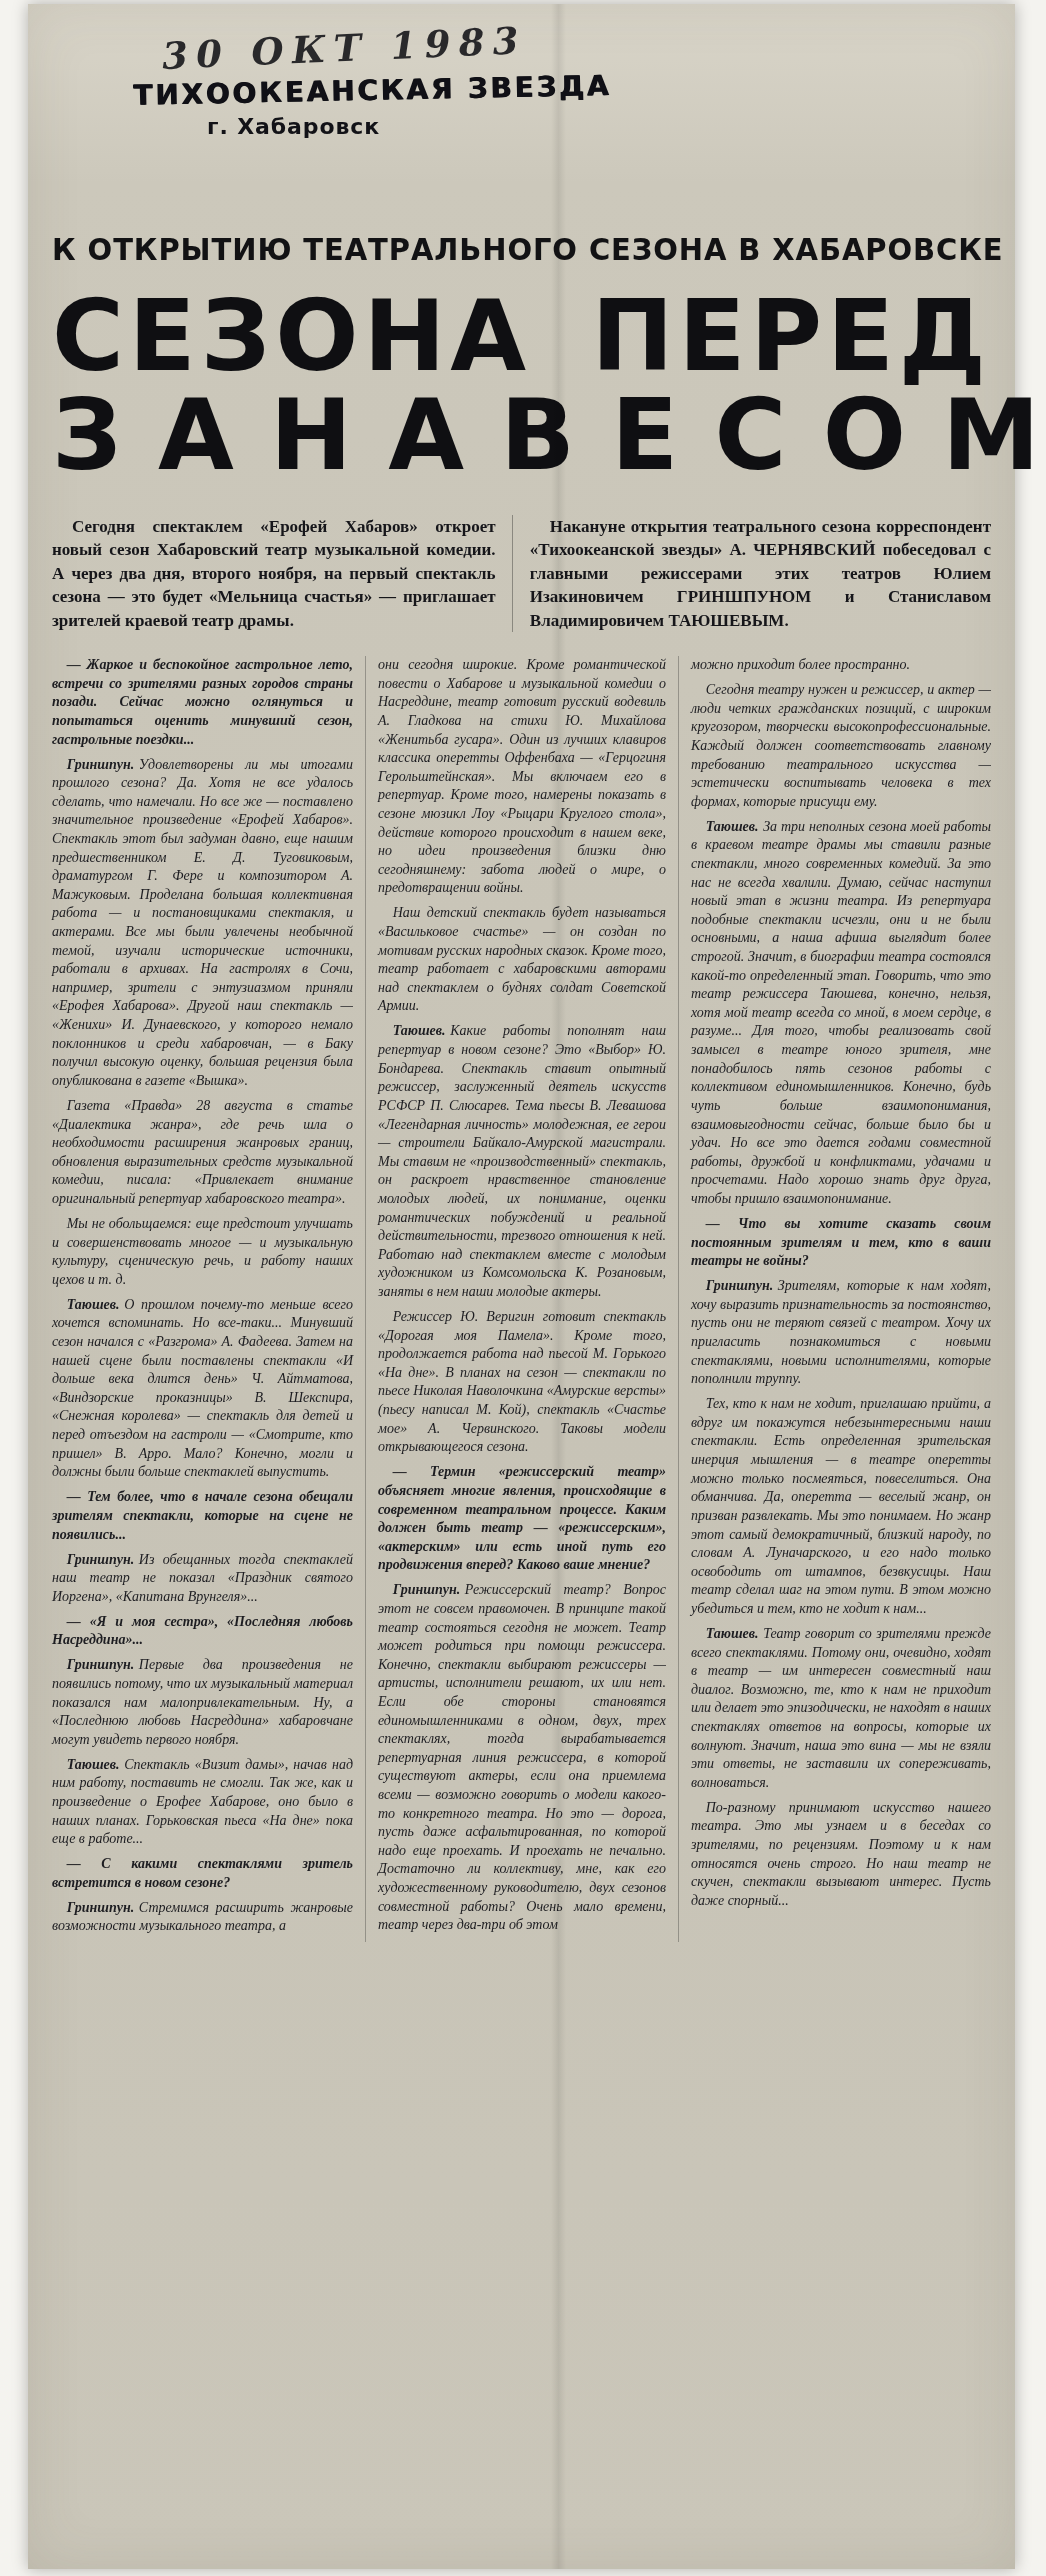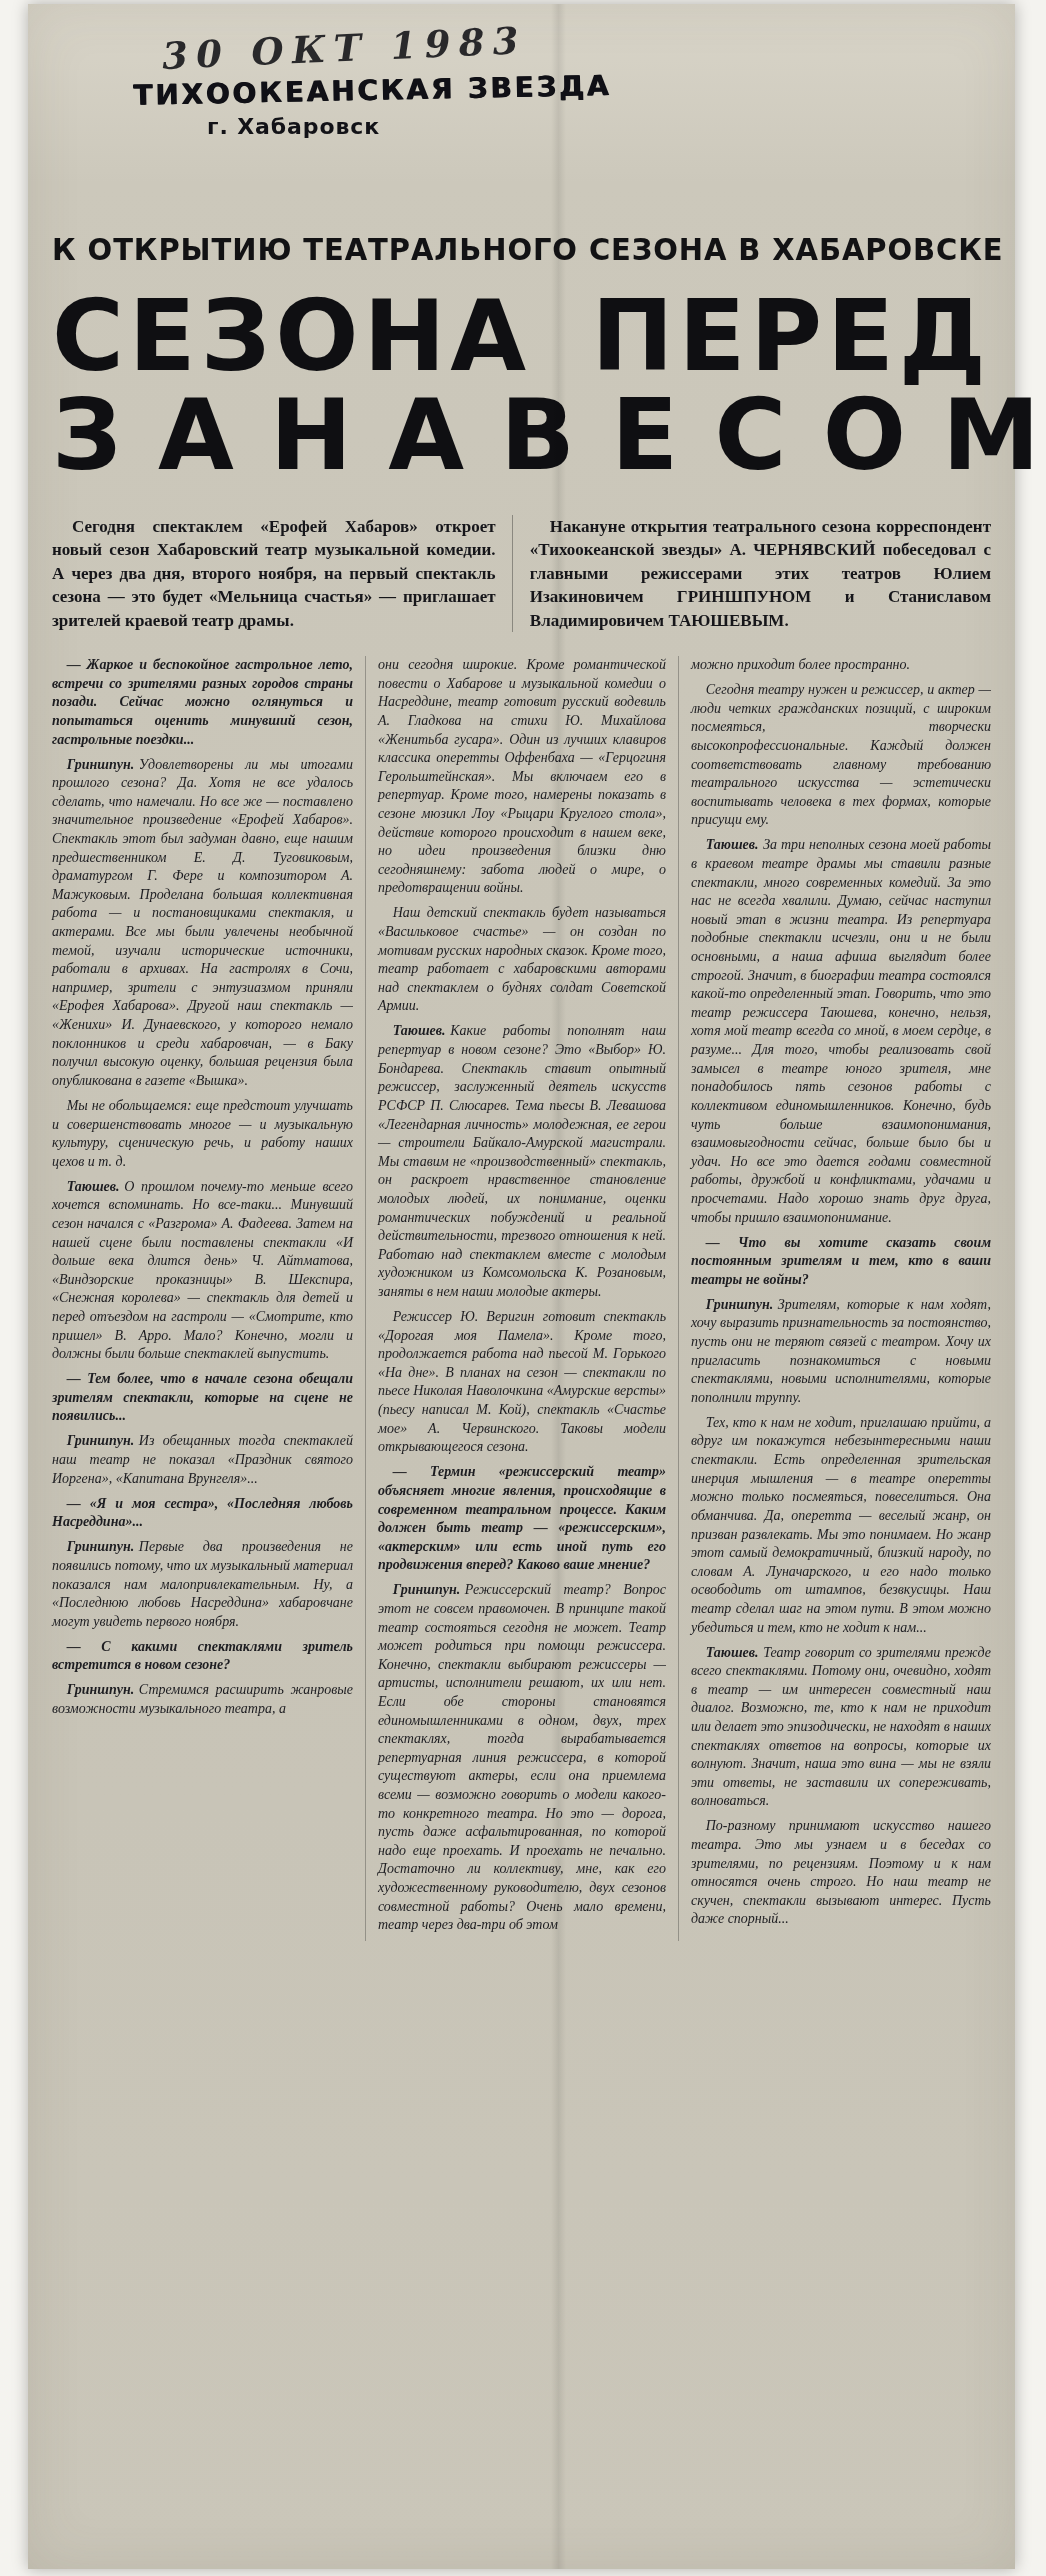--- a/index.html
+++ b/index.html
@@ -96,42 +96,44 @@
   <div class="lead">
     <p>Сегодня спектаклем «Ерофей Хабаров» откроет новый сезон Хабаровский театр музыкальной комедии. А через два дня, второго ноября, на первый спектакль сезона — это будет «Мельница счастья» — приглашает зрителей краевой театр драмы.</p>
     <p>Накануне открытия театрального сезона корреспондент «Тихоокеанской звезды» А. ЧЕРНЯВСКИЙ побеседовал с главными режиссерами этих театров Юлием Изакиновичем ГРИНШПУНОМ и Станиславом Владимировичем ТАЮШЕВЫМ.</p>
   </div>
 
   <div class="body">
 
     <div class="col">
       <p class="q">— Жаркое и беспокойное гастрольное лето, встречи со зрителями разных городов страны позади. Сейчас можно оглянуться и попытаться оценить минувший сезон, гастрольные поездки...</p>
       <p><b class="spk">Гриншпун.</b><span>Удовлетворены ли мы итогами прошлого сезона? Да. Хотя не все удалось сделать, что намечали. Но все же — поставлено значительное произведение «Ерофей Хабаров». Спектакль этот был задуман давно, еще нашим предшественником Е. Д. Туговиковым, драматургом Г. Фере и композитором А. Мажуковым. Проделана большая коллективная работа — и постановщиками спектакля, и актерами. Все мы были увлечены необычной темой, изучали исторические источники, работали в архивах. На гастролях в Сочи, например, зрители с энтузиазмом приняли «Ерофея Хабарова». Другой наш спектакль — «Женихи» И. Дунаевского, у которого немало поклонников и среди хабаровчан, — в Баку получил высокую оценку, большая рецензия была опубликована в газете «Вышка».</span></p>
+      <p>Газета «Правда» 28 августа в статье «Диалектика жанра», где речь шла о необходимости расширения жанровых границ, обновления выразительных средств музыкальной комедии, писала: «Привлекает внимание оригинальный репертуар хабаровского театра».</p>
       <p>Мы не обольщаемся: еще предстоит улучшать и совершенствовать многое — и музыкальную культуру, сценическую речь, и работу наших цехов и т. д.</p>
       <p><b class="spk">Таюшев.</b><span>О прошлом почему-то меньше всего хочется вспоминать. Но все-таки... Минувший сезон начался с «Разгрома» А. Фадеева. Затем на нашей сцене были поставлены спектакли «И дольше века длится день» Ч. Айтматова, «Виндзорские проказницы» В. Шекспира, «Снежная королева» — спектакль для детей и перед отъездом на гастроли — «Смотрите, кто пришел» В. Арро. Мало? Конечно, могли и должны были больше спектаклей выпустить.</span></p>
       <p class="q">— Тем более, что в начале сезона обещали зрителям спектакли, которые на сцене не появились...</p>
       <p><b class="spk">Гриншпун.</b><span>Из обещанных тогда спектаклей наш театр не показал «Праздник святого Иоргена», «Капитана Врунгеля»...</span></p>
       <p class="q">— «Я и моя сестра», «Последняя любовь Насреддина»...</p>
       <p><b class="spk">Гриншпун.</b><span>Первые два произведения не появились потому, что их музыкальный материал показался нам малопривлекательным. Ну, а «Последнюю любовь Насреддина» хабаровчане могут увидеть первого ноября.</span></p>
+      <p><b class="spk">Таюшев.</b><span>Спектакль «Визит дамы», начав над ним работу, поставить не смогли. Так же, как и произведение о Ерофее Хабарове, оно было в наших планах. Горьковская пьеса «На дне» пока еще в работе...</span></p>
       <p class="q">— С какими спектаклями зритель встретится в новом сезоне?</p>
       <p><b class="spk">Гриншпун.</b><span>Стремимся расширить жанровые возможности музыкального театра, а</span></p>
     </div>
 
     <div class="col">
       <p style="text-indent:0;">они сегодня широкие. Кроме романтической повести о Хабарове и музыкальной комедии о Насреддине, театр готовит русский водевиль А. Гладкова на стихи Ю. Михайлова «Женитьба гусара». Один из лучших клавиров классика оперетты Оффенбаха — «Герцогиня Герольштейнская». Мы включаем его в репертуар. Кроме того, намерены показать в сезоне мюзикл Лоу «Рыцари Круглого стола», действие которого происходит в нашем веке, но идеи произведения близки дню сегодняшнему: забота людей о мире, о предотвращении войны.</p>
       <p>Наш детский спектакль будет называться «Васильковое счастье» — он создан по мотивам русских народных сказок. Кроме того, театр работает с хабаровскими авторами над спектаклем о буднях солдат Советской Армии.</p>
       <p><b class="spk">Таюшев.</b><span>Какие работы пополнят наш репертуар в новом сезоне? Это «Выбор» Ю. Бондарева. Спектакль ставит опытный режиссер, заслуженный деятель искусств РСФСР П. Слюсарев. Тема пьесы В. Левашова «Легендарная личность» молодежная, ее герои — строители Байкало-Амурской магистрали. Мы ставим не «производственный» спектакль, он раскроет нравственное становление молодых людей, их понимание, оценки романтических побуждений и реальной действительности, трезвого отношения к ней. Работаю над спектаклем вместе с молодым художником из Комсомольска К. Розановым, заняты в нем наши молодые актеры.</span></p>
       <p>Режиссер Ю. Веригин готовит спектакль «Дорогая моя Памела». Кроме того, продолжается работа над пьесой М. Горького «На дне». В планах на сезон — спектакли по пьесе Николая Наволочкина «Амурские версты» (пьесу написал М. Кой), спектакль «Счастье мое» А. Червинского. Таковы модели открывающегося сезона.</p>
       <p class="q">— Термин «режиссерский театр» объясняет многие явления, происходящие в современном театральном процессе. Каким должен быть театр — «режиссерским», «актерским» или есть иной путь его продвижения вперед? Каково ваше мнение?</p>
       <p><b class="spk">Гриншпун.</b><span>Режиссерский театр? Вопрос этот не совсем правомочен. В принципе такой театр состояться сегодня не может. Театр может родиться при помощи режиссера. Конечно, спектакли выбирают режиссеры — артисты, исполнители решают, их или нет. Если обе стороны становятся единомышленниками в одном, двух, трех спектаклях, тогда вырабатывается репертуарная линия режиссера, в которой существуют актеры, если она приемлема всеми — возможно говорить о модели какого-то конкретного театра. Но это — дорога, пусть даже асфальтированная, по которой надо еще проехать. И проехать не печально. Достаточно ли коллективу, мне, как его художественному руководителю, двух сезонов совместной работы? Очень мало времени, театр через два-три об этом</span></p>
     </div>
 
     <div class="col">
       <p style="text-indent:0;">можно приходит более пространно.</p>
-      <p>Сегодня театру нужен и режиссер, и актер — люди четких гражданских позиций, с широким посмеяться, творчески высокопрофессиональные. Каждый должен соответствовать главному требованию театрального искусства — эстетически воспитывать человека в тех формах, которые присущи ему.</p>
+      <p>Сегодня театру нужен и режиссер, и актер — люди четких гражданских позиций, с широким кругозором, творчески высокопрофессиональные. Каждый должен соответствовать главному требованию театрального искусства — эстетически воспитывать человека в тех формах, которые присущи ему.</p>
       <p><b class="spk">Таюшев.</b><span>За три неполных сезона моей работы в краевом театре драмы мы ставили разные спектакли, много современных комедий. За это нас не всегда хвалили. Думаю, сейчас наступил новый этап в жизни театра. Из репертуара подобные спектакли исчезли, они и не были основными, а наша афиша выглядит более строгой. Значит, в биографии театра состоялся какой-то определенный этап. Говорить, что это театр режиссера Таюшева, конечно, нельзя, хотя мой театр всегда со мной, в моем сердце, в разуме... Для того, чтобы реализовать свой замысел в театре юного зрителя, мне понадобилось пять сезонов работы с коллективом единомышленников. Конечно, будь чуть больше взаимопонимания, взаимовыгодности сейчас, больше было бы и удач. Но все это дается годами совместной работы, дружбой и конфликтами, удачами и просчетами. Надо хорошо знать друг друга, чтобы пришло взаимопонимание.</span></p>
       <p class="q">— Что вы хотите сказать своим постоянным зрителям и тем, кто в ваши театры не войны?</p>
       <p><b class="spk">Гриншпун.</b><span>Зрителям, которые к нам ходят, хочу выразить признательность за постоянство, пусть они не теряют связей с театром. Хочу их пригласить познакомиться с новыми спектаклями, новыми исполнителями, которые пополнили труппу.</span></p>
       <p>Тех, кто к нам не ходит, приглашаю прийти, а вдруг им покажутся небезынтересными наши спектакли. Есть определенная зрительская инерция мышления — в театре оперетты можно только посмеяться, повеселиться. Она обманчива. Да, оперетта — веселый жанр, он призван развлекать. Мы это понимаем. Но жанр этот самый демократичный, близкий народу, по словам А. Луначарского, и его надо только освободить от штампов, безвкусицы. Наш театр сделал шаг на этом пути. В этом можно убедиться и тем, кто не ходит к нам...</p>
       <p><b class="spk">Таюшев.</b><span>Театр говорит со зрителями прежде всего спектаклями. Потому они, очевидно, ходят в театр — им интересен совместный наш диалог. Возможно, те, кто к нам не приходит или делает это эпизодически, не находят в наших спектаклях ответов на вопросы, которые их волнуют. Значит, наша это вина — мы не взяли эти ответы, не заставили их сопереживать, волноваться.</span></p>
       <p>По-разному принимают искусство нашего театра. Это мы узнаем и в беседах со зрителями, по рецензиям. Поэтому и к нам относятся очень строго. Но наш театр не скучен, спектакли вызывают интерес. Пусть даже спорный...</p>
     </div>
 
   </div>
 </div>

